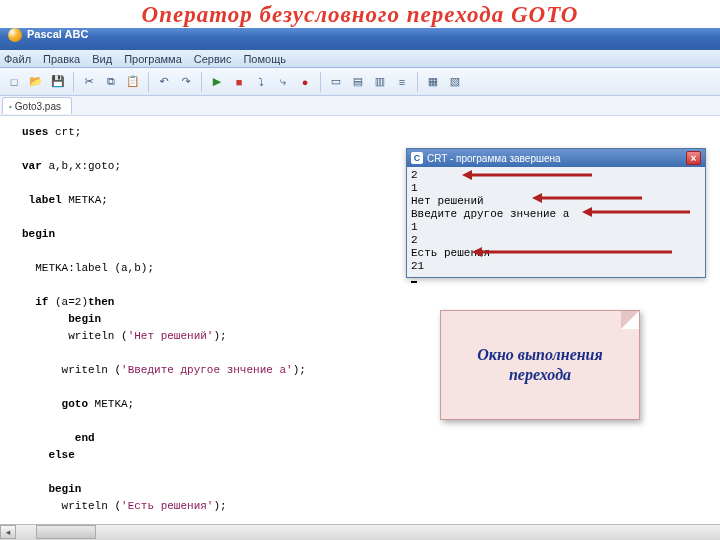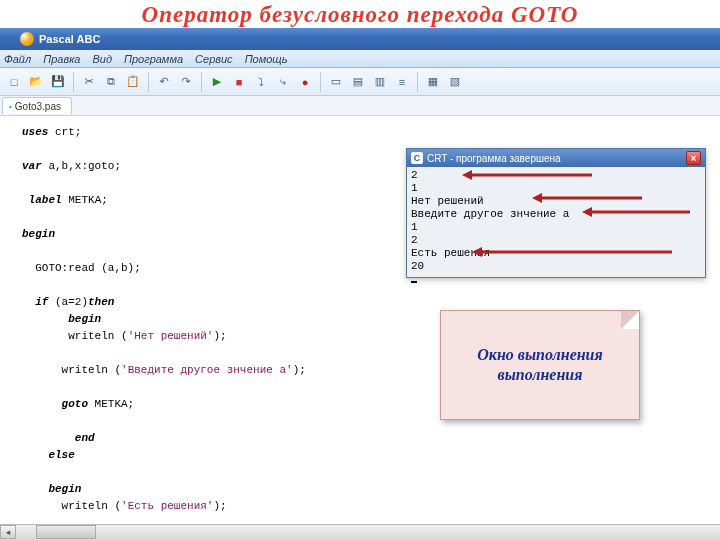--- a/index.html
+++ b/index.html
@@ -23,22 +23,22 @@
     font-family: "Times New Roman", serif;
     letter-spacing: 1px;
     z-index: 10;
   }
   .titlebar {
     position: absolute;
     top: 28px; left: 0; right: 0;
     height: 22px;
     background: linear-gradient(#5a8ed4, #3b6dbb 40%, #2f5fa9);
     display: flex;
-    align-items: center;
-    padding: 0 20px;
+    align-items: flex-start;
+    padding: 0 8px;
     color: #fff;
     font-weight: bold;
   }
   .titlebar .appicon {
     width: 14px; height: 14px;
     background: radial-gradient(circle at 30% 30%, #fff, #f7b733 40%, #d98300);
     border-radius: 50%;
     margin-right: 5px;
   }
   .menubar {
@@ -47,21 +47,20 @@
     height: 18px;
     background: linear-gradient(#e6f0fb, #cfe0f4);
     display: flex;
     align-items: center;
     padding: 0 4px;
     border-bottom: 1px solid #9ab6d8;
   }
   .menubar span {
     margin-right: 12px;
     color: #2b3e56;
-    font-style: italic;
   }
   .toolbar {
     position: absolute;
     top: 68px; left: 0; right: 0;
     height: 28px;
     background: linear-gradient(#f4f8fd, #e2ecf8);
     border-bottom: 1px solid #b8cde5;
     display: flex;
     align-items: center;
     padding: 0 4px;
@@ -117,21 +116,21 @@
     padding: 8px 0 0 22px;
     overflow: hidden;
   }
   .code {
     font-family: "Courier New", monospace;
     font-size: 11px;
     line-height: 17px;
     white-space: pre;
     color: #000;
   }
-  .kw { font-weight: bold; font-style: italic; }
+  .kw { font-weight: bold; }
   .str { color: #8a1a5a; }
   .scroll-h {
     position: absolute;
     left: 0; right: 0; bottom: 0;
     height: 16px;
     background: linear-gradient(#f0f0f0, #d8d8d8);
     border-top: 1px solid #bbb;
     display: flex;
   }
   .scroll-h .arrow {
@@ -287,21 +286,21 @@
 
 <div class="editor">
 <div class="code"><span class="kw">uses</span><span> crt;</span>
 
 <span class="kw">var</span><span> a,b,x:goto;</span>
 
  <span class="kw">label</span><span> METKA;</span>
 
 <span class="kw">begin</span>
 
-<span>  GOTO:read (a,b);</span>
+<span>  METKA:label (a,b);</span>
 
   <span class="kw">if</span><span> (a=2)</span><span class="kw">then</span>
 <span class="kw">       begin</span>
 <span>       writeln (</span><span class="str">'Нет решений'</span><span>);</span>
 
 <span>      writeln (</span><span class="str">'Введите другое знчение a'</span><span>);</span>
 
 <span class="kw">      goto</span><span> METKA;</span>
 
 <span class="kw">        end</span>
@@ -325,21 +324,21 @@
     <div class="spacer"></div>
     <div class="close">×</div>
   </div>
   <div class="cbody"><span>2</span>
 <span>1</span>
 <span>Нет решений</span>
 <span>Введите другое знчение a</span>
 <span>1</span>
 <span>2</span>
 <span>Есть решения</span>
-<span>20</span>
+<span>21</span>
 <span class="cursor"></span></div>
 </div>
 
 <svg class="arrow-svg" style="top:168px;left:460px" width="140" height="14">
   <line x1="8" y1="7" x2="132" y2="7" stroke="#b02020" stroke-width="3"></line>
   <polygon points="2,7 12,2 12,12" fill="#b02020"></polygon>
 </svg>
 <svg class="arrow-svg" style="top:191px;left:530px" width="120" height="14">
   <line x1="8" y1="7" x2="112" y2="7" stroke="#b02020" stroke-width="3"></line>
   <polygon points="2,7 12,2 12,12" fill="#b02020"></polygon>
@@ -349,20 +348,20 @@
   <polygon points="2,7 12,2 12,12" fill="#b02020"></polygon>
 </svg>
 <svg class="arrow-svg" style="top:245px;left:470px" width="210" height="14">
   <line x1="8" y1="7" x2="202" y2="7" stroke="#b02020" stroke-width="3"></line>
   <polygon points="2,7 12,2 12,12" fill="#b02020"></polygon>
 </svg>
 
 <div class="note">
   <div class="note-corner"></div>
   <div class="note-text">
-    <span>Окно выполнения</span><br><span>выполнения</span>
+    <span>Окно выполнения</span><br><span>перехода</span>
   </div>
 </div>
 
 <div class="scroll-h">
   <div class="arrow">◂</div>
   <div class="thumb"></div>
 </div>
 
 </body></html>

